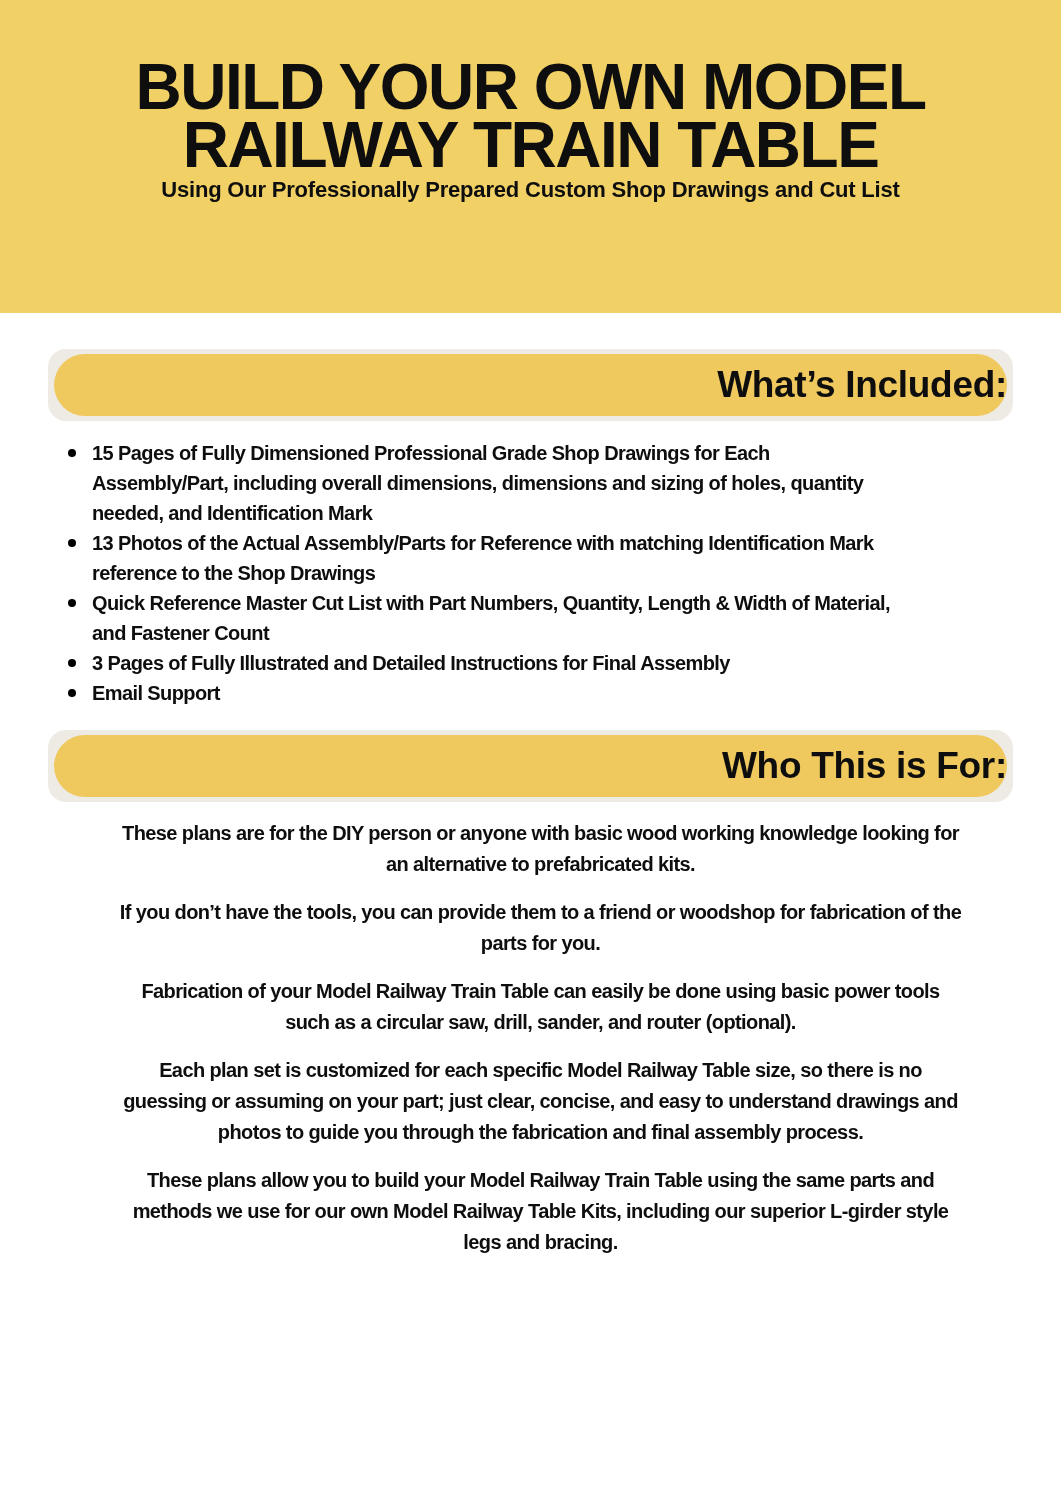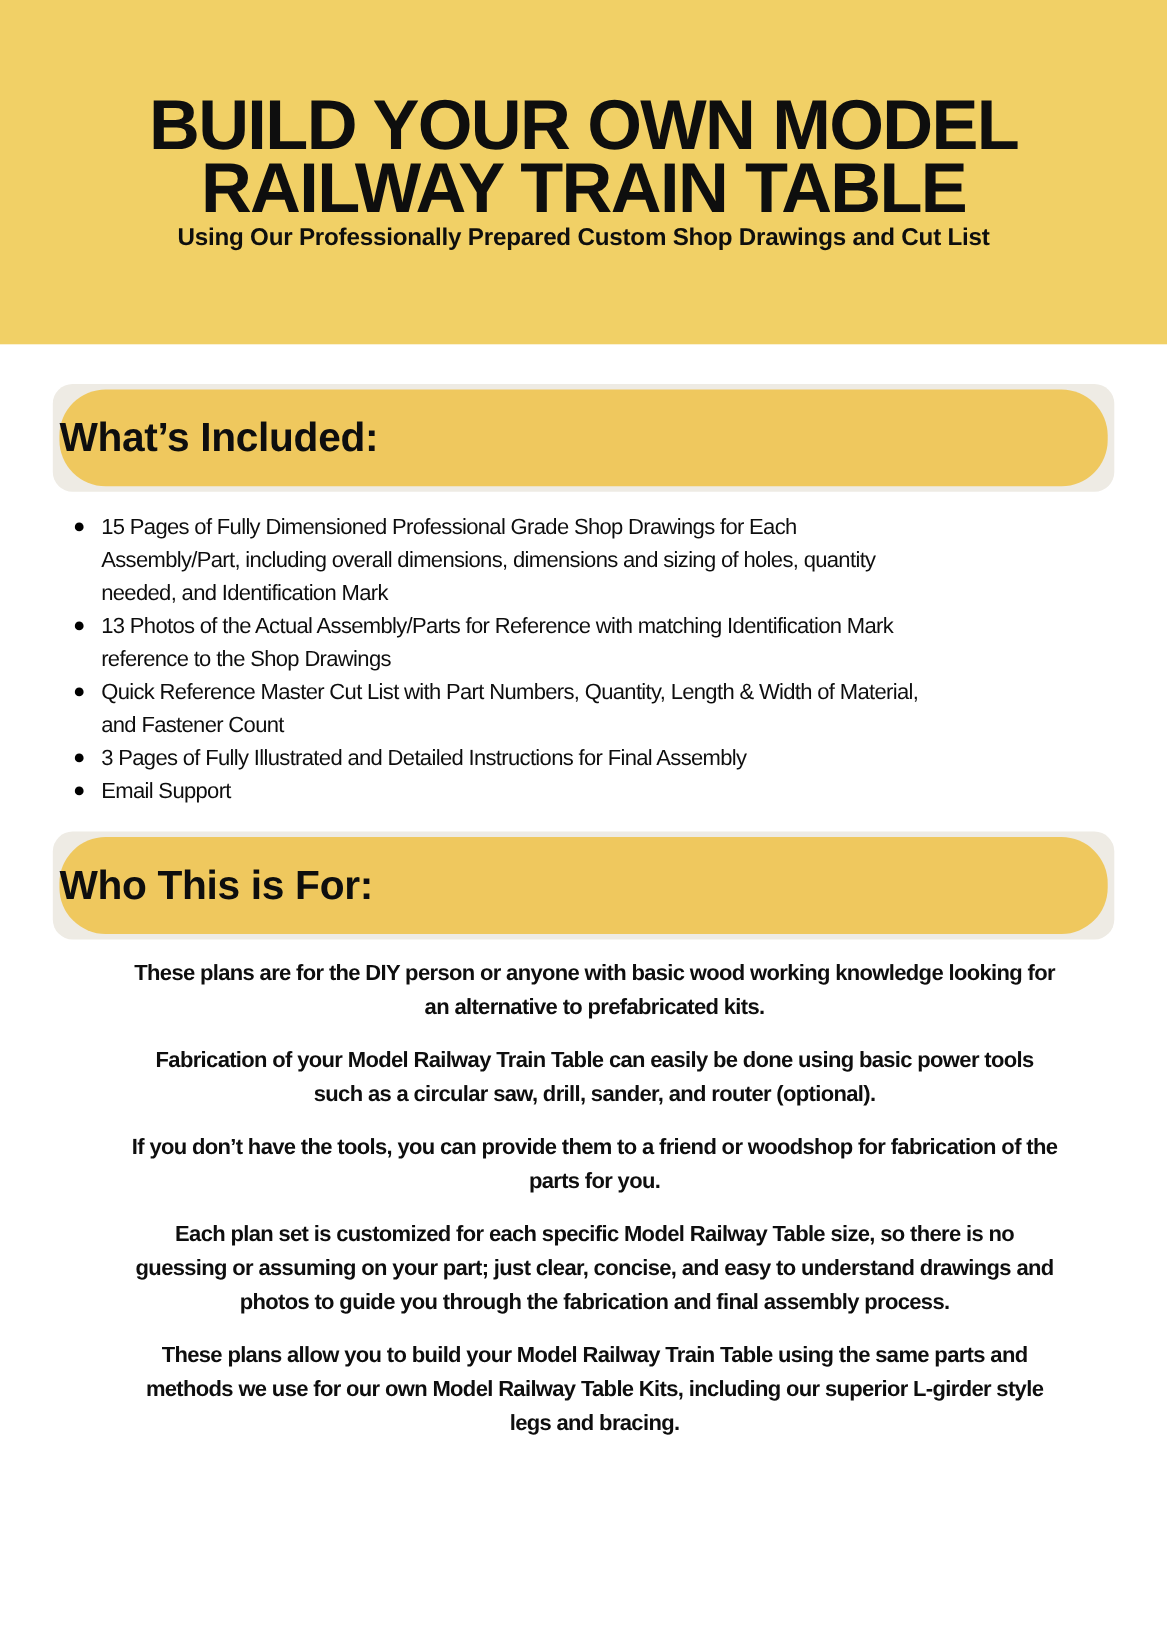--- a/index.html
+++ b/index.html
@@ -11,21 +11,21 @@
     font-family: "Liberation Sans", sans-serif;
     overflow: hidden;
   }
 
   
   .banner {
     height: 313px;
     box-sizing: border-box;
     background: var(--banner-yellow, #F1D066);
     text-align: center;
-    padding-top: 84px;
+    padding-top: 58px;
   }
   .banner h1 {
     margin: 0;
     font-size: 64px;
     line-height: 58px;
     font-weight: 700;
     letter-spacing: -1.5px;
     white-space: pre;
   }
   .banner .subtitle {
@@ -39,39 +39,39 @@
   .pill-wrap {
     margin: 36px 48px 0;
     background: var(--pill-backing, #EEEBE4);
     border-radius: 18px;
     padding: 5px 6px;
   }
   .pill-wrap.second { margin-top: 22px; }
   .pill {
     background: var(--pill-yellow, #EFC85E);
     border-radius: 42px;
-    height: 88px;
+    height: 62px;
     display: flex;
     align-items: center;
-    justify-content: flex-start;
+    justify-content: flex-end;
   }
   .pill h2 {
     margin: 0;
     font-size: 37px;
     font-weight: 700;
     letter-spacing: -0.3px;
   }
 
   
   ul.included {
     list-style: none;
     margin: 17px 0 0;
     padding: 0 30px 0 92px;
     font-size: 20px;
-    font-weight: 400;
+    font-weight: 700;
     line-height: 30px;
     letter-spacing: -0.6px;
   }
   ul.included li {
     position: relative;
     white-space: pre;
   }
   ul.included li::before {
     content: "";
     position: absolute;
@@ -125,24 +125,24 @@
 
 <section>
   <div class="pill-wrap second">
     <div class="pill">
       <h2>Who This is For:</h2>
     </div>
   </div>
   <div class="paragraphs">
       <p>These plans are for the DIY person or anyone with basic wood working knowledge looking for
 an alternative to prefabricated kits.</p>
+      <p>If you don’t have the tools, you can provide them to a friend or woodshop for fabrication of the
+parts for you.</p>
       <p>Fabrication of your Model Railway Train Table can easily be done using basic power tools
 such as a circular saw, drill, sander, and router (optional).</p>
-      <p>If you don’t have the tools, you can provide them to a friend or woodshop for fabrication of the
-parts for you.</p>
       <p>Each plan set is customized for each specific Model Railway Table size, so there is no
 guessing or assuming on your part; just clear, concise, and easy to understand drawings and
 photos to guide you through the fabrication and final assembly process.</p>
       <p>These plans allow you to build your Model Railway Train Table using the same parts and
 methods we use for our own Model Railway Table Kits, including our superior L-girder style
 legs and bracing.</p>
     </div>
 </section>
 
 </body></html>

